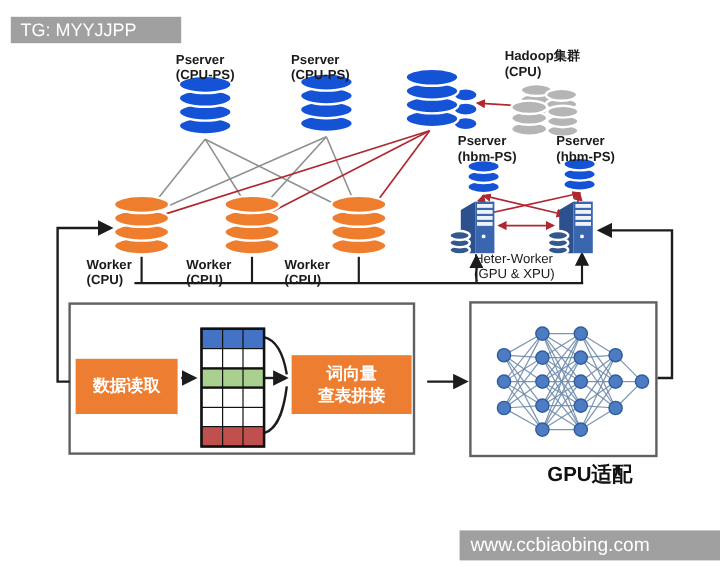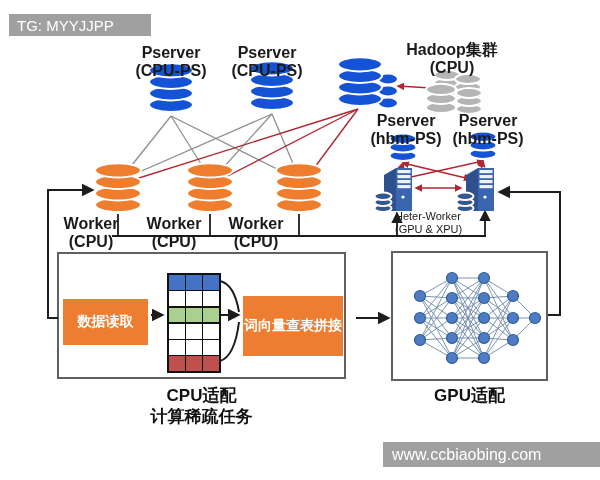--- a/index.html
+++ b/index.html
@@ -10,22 +10,22 @@
   .lng{stroke:var(--line-gray);stroke-width:1.3;fill:none;}
   .lnr{stroke:var(--line-red);stroke-width:1.4;fill:none;}
   .lnb{stroke:var(--line-black);stroke-width:2;fill:none;}
   .lnb-thin{stroke:var(--line-black);stroke-width:1.8;fill:none;}
   .mkb{fill:var(--line-black);}
   .mkr{fill:var(--line-red);}
   .bigbox{fill:#ffffff;stroke:var(--box-border);stroke-width:2;}
   .nn-edge{stroke:var(--nn-edge);stroke-width:1;fill:none;opacity:.9;}
   .nn-node{fill:var(--nn-node);stroke:var(--nn-node-border);stroke-width:1.2;}
   
-  .nlabel{position:absolute;transform:translateX(-50%);text-align:center;
-          font-size:16px;line-height:1.15;font-weight:600;color:var(--text-dark);white-space:nowrap;}
+  .nlabel{position:absolute;transform:translateX(-50%);text-align:left;
+          font-size:11px;line-height:1.15;font-weight:600;color:var(--text-dark);white-space:nowrap;}
   .nlabel-left{position:absolute;text-align:left;font-size:11px;line-height:1.18;
           font-weight:400;color:var(--text-dark);white-space:nowrap;}
   .caption{position:absolute;text-align:center;font-weight:700;font-size:17px;
            line-height:1.25;color:#111;}
   .obox{position:absolute;background:var(--orange-box);color:#fff;font-weight:700;
         font-size:14px;display:flex;align-items:center;justify-content:center;
         text-align:center;line-height:1.25;}
   .wmark{position:absolute;background:var(--watermark-bg);color:#fff;
          display:flex;align-items:center;}
   .wmark-top{left:9px;top:14px;width:134px;height:22px;font-size:15px;padding-left:8px;}
@@ -322,30 +322,26 @@
       <div style="background: rgb(255, 255, 255);"></div>
       <div style="background: rgb(255, 255, 255);"></div>
       <div style="background: rgb(255, 255, 255);"></div>
       <div style="background: rgb(255, 255, 255);"></div>
       <div style="background: rgb(255, 255, 255);"></div>
       <div style="background: rgb(255, 255, 255);"></div>
       <div style="background: rgb(192, 80, 77);"></div>
       <div style="background: rgb(192, 80, 77);"></div>
       <div style="background: rgb(192, 80, 77);"></div>
     </div>
-  <div class="obox" style="left:243px;top:296px;width:100px;height:60px;flex-direction:row">
+  <div class="obox" style="left:243px;top:296px;width:100px;height:49px;flex-direction:column">
     <span>词向量</span>
     <span>查表拼接</span>
   </div>
 
-  <div class="caption" style="left:58px;top:385px;width:287px">
-    <div>CPU适配</div>
-    <div>计算稀疏任务</div>
-  </div>
-  <div class="caption" style="left:392px;top:385px;width:155px">
+  <div class="caption" style="left:414px;top:385px;width:155px">
     <div>GPU适配</div>
   </div>
 
   <div class="wmark wmark-top">
     <span>TG: MYYJJPP</span>
   </div>
   <div class="wmark wmark-bottom">
     <span>www.ccbiaobing.com</span>
   </div>
 </div>

